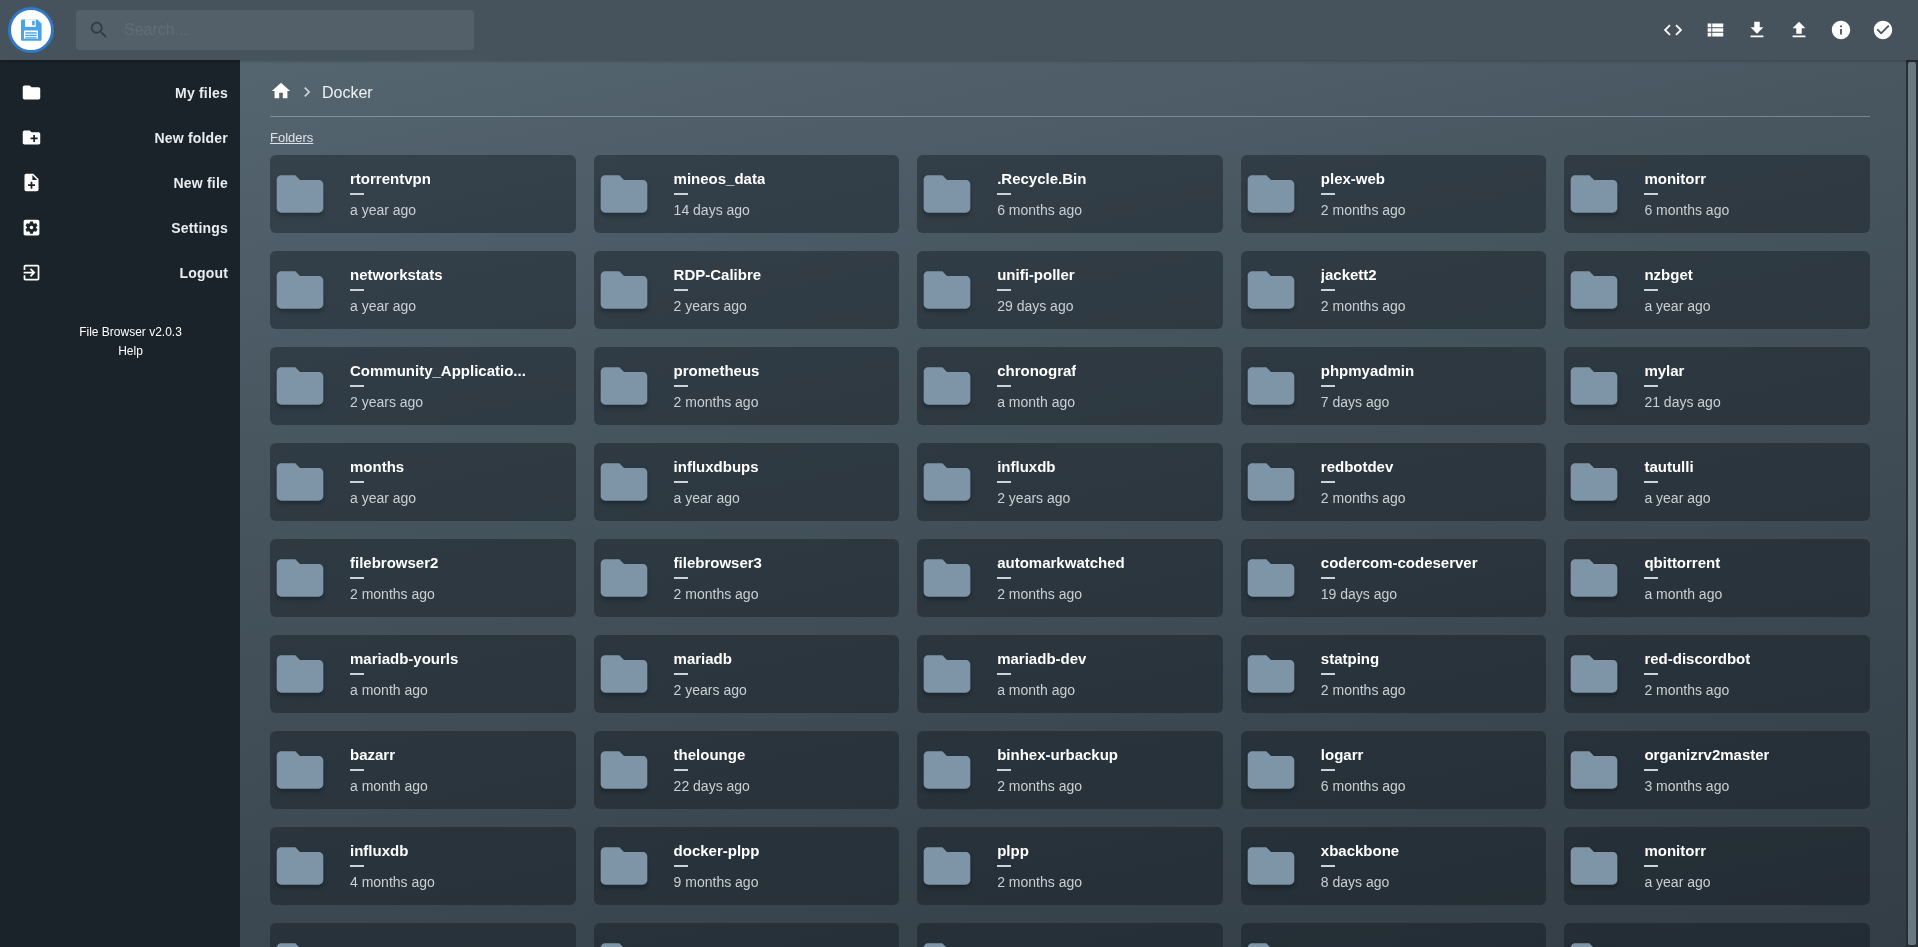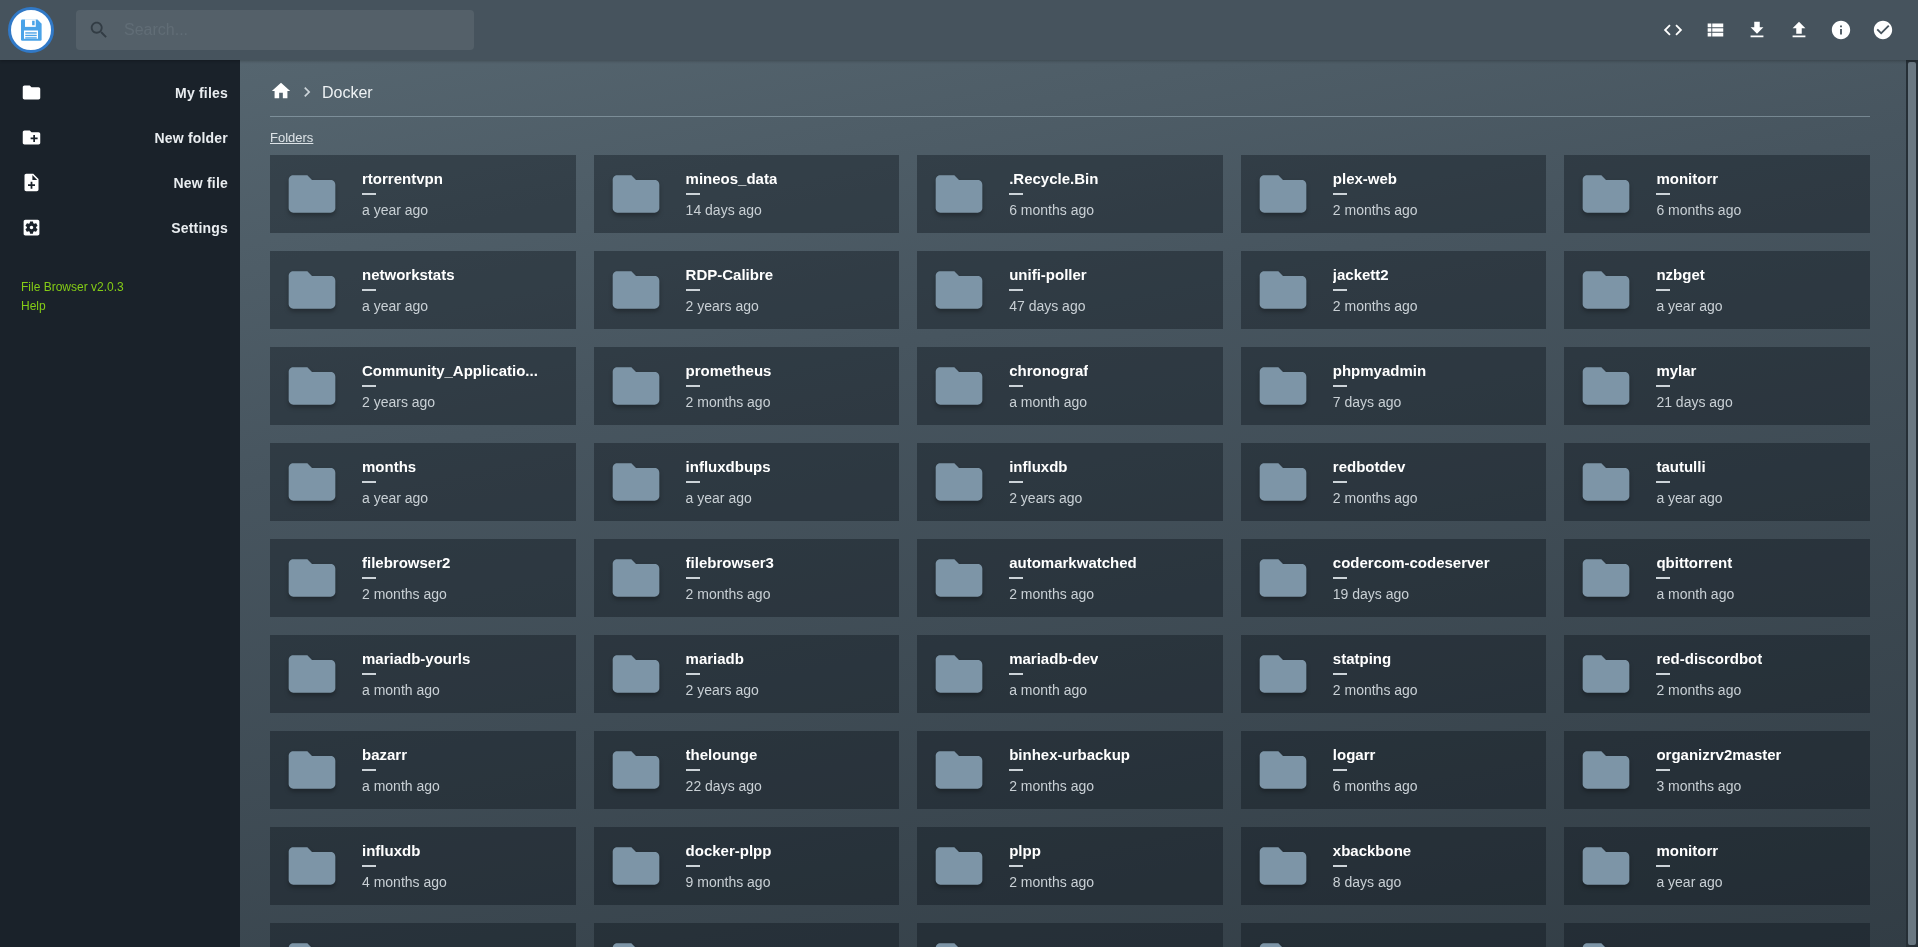--- a/index.html
+++ b/index.html
@@ -57,21 +57,21 @@
   }
   .side-item {
     display:flex; align-items:center; gap:17px;
     padding:12px 12px 12px 21px;
     cursor:pointer; color:#e9edf0;justify-content:space-between;
   }
   .side-item svg { width:21px; height:21px; fill:#ffffff; flex:0 0 auto; }
   .side-item .label { font-size:14px; font-weight:700; letter-spacing:0.2px; }
   .side-credits {
     margin-top:28px; padding-left:21px;
-    font-size:12px; line-height:1.55; color:#84cc16;
+    font-size:12px; line-height:1.55; color:#ffffff;text-align:center;
   }
   .side-credits .help { cursor:pointer; }
   
   .main {
     flex:1; height:100%;
     background:linear-gradient(168deg, #55656f 0%, #47555f 34%, #323d45 100%);
     padding:18px 48px 0 30px;
     overflow:hidden;
   }
   .breadcrumb { display:flex; align-items:flex-end; height:24px; }
@@ -89,23 +89,23 @@
   }
   .grid {
     margin-top:10px;
     display:grid;
     grid-template-columns:repeat(5, 1fr);
     grid-auto-rows:78px;
     gap:18px 18px;
   }
   .card {
     background:rgba(13,21,27,0.40);
-    border-radius:0;
+    border-radius:6px;
     display:flex; align-items:center;
-    padding:0 14px;
+    padding:0 2px;
     cursor:pointer;
     overflow:hidden;
   }
   .card .folder-glyph { width:56px; height:56px; flex:0 0 auto;
     filter:drop-shadow(0 3px 2px rgba(0,0,0,0.28)); }
   .card .folder-glyph svg { width:56px; height:56px; fill:#7d95a7; }
   .card .meta { margin-left:22px; min-width:0; }
   .card .name {
     font-size:15px; font-weight:700; color:#ffffff;
     white-space:nowrap; overflow:hidden; text-overflow:ellipsis;
@@ -203,20 +203,26 @@
     <span class="label">New file</span>
   </div>
 
   <div class="side-item">
     <svg viewBox="0 0 24 24">
             <path d="M12 10c-1.1 0-2 .9-2 2s.9 2 2 2 2-.9 2-2-.9-2-2-2zm7-7H5c-1.11 0-2 .89-2 2v14c0 1.11.89 2 2 2h14c1.11 0 2-.89 2-2V5c0-1.11-.89-2-2-2zm-1.75 9c0 .23-.02.46-.05.68l1.48 1.16c.13.11.17.3.08.45l-1.4 2.42c-.09.15-.27.21-.43.15l-1.74-.7c-.36.28-.76.51-1.18.69l-.26 1.85c-.03.17-.18.3-.35.3h-2.8c-.17 0-.32-.13-.35-.29l-.26-1.85c-.43-.18-.82-.41-1.18-.69l-1.74.7c-.16.06-.34 0-.43-.15l-1.4-2.42c-.09-.15-.05-.34.08-.45l1.48-1.16c-.03-.23-.05-.46-.05-.69 0-.23.02-.46.05-.68l-1.48-1.16c-.13-.11-.17-.3-.08-.45l1.4-2.42c.09-.15.27-.21.43-.15l1.74.7c.36-.28.76-.51 1.18-.69l.26-1.85c.03-.17.18-.3.35-.3h2.8c.17 0 .32.13.35.29l.26 1.85c.43.18.82.41 1.18.69l1.74-.7c.16-.06.34 0 .43.15l1.4 2.42c.09.15.05.34-.08.45l-1.48 1.16c.03.23.05.46.05.69z"></path>
           </svg>
     <span class="label">Settings</span>
   </div>
 
+  <div class="side-item">
+    <svg viewBox="0 0 24 24">
+            <path d="M10.09 15.59L11.5 17l5-5-5-5-1.41 1.41L12.67 11H3v2h9.67l-2.58 2.59zM19 3H5c-1.11 0-2 .9-2 2v4h2V5h14v14H5v-4H3v4c0 1.1.89 2 2 2h14c1.1 0 2-.9 2-2V5c0-1.1-.9-2-2-2z"></path>
+          </svg>
+    <span class="label">Logout</span>
+  </div>
 </div>
     <div class="side-credits">
       <div>File Browser v2.0.3</div>
       <div class="help">Help</div>
     </div>
   </div>
 
   <div class="main">
     <div class="breadcrumb">
       <span class="home">
@@ -327,21 +333,21 @@
 
   <div class="card">
     <span class="folder-glyph">
       <svg viewBox="0 0 24 24">
               <path d="M10 4H4c-1.1 0-1.99.9-1.99 2L2 18c0 1.1.9 2 2 2h16c1.1 0 2-.9 2-2V8c0-1.1-.9-2-2-2h-8l-2-2z"></path>
             </svg>
     </span>
     <span class="meta">
       <div class="name">unifi-poller</div>
       <div class="dash"></div>
-      <div class="modified">47 days ago</div>
+      <div class="modified">29 days ago</div>
     </span>
   </div>
 
   <div class="card">
     <span class="folder-glyph">
       <svg viewBox="0 0 24 24">
               <path d="M10 4H4c-1.1 0-1.99.9-1.99 2L2 18c0 1.1.9 2 2 2h16c1.1 0 2-.9 2-2V8c0-1.1-.9-2-2-2h-8l-2-2z"></path>
             </svg>
     </span>
     <span class="meta">

